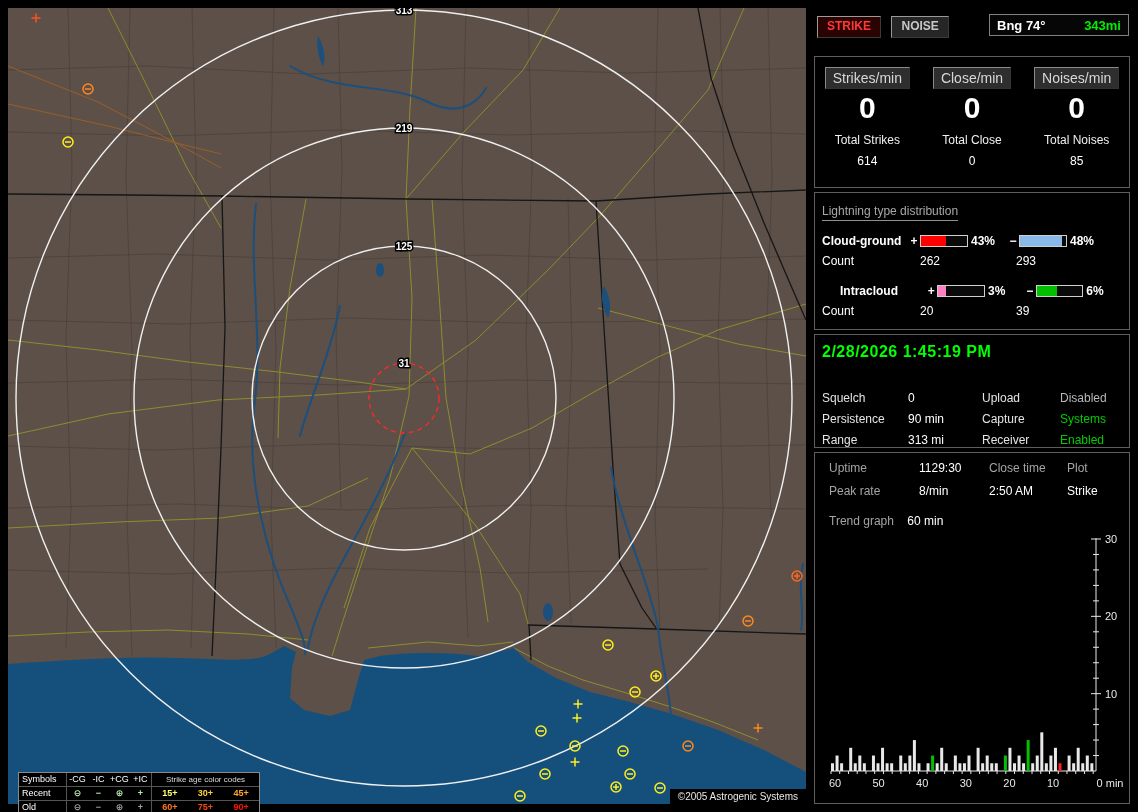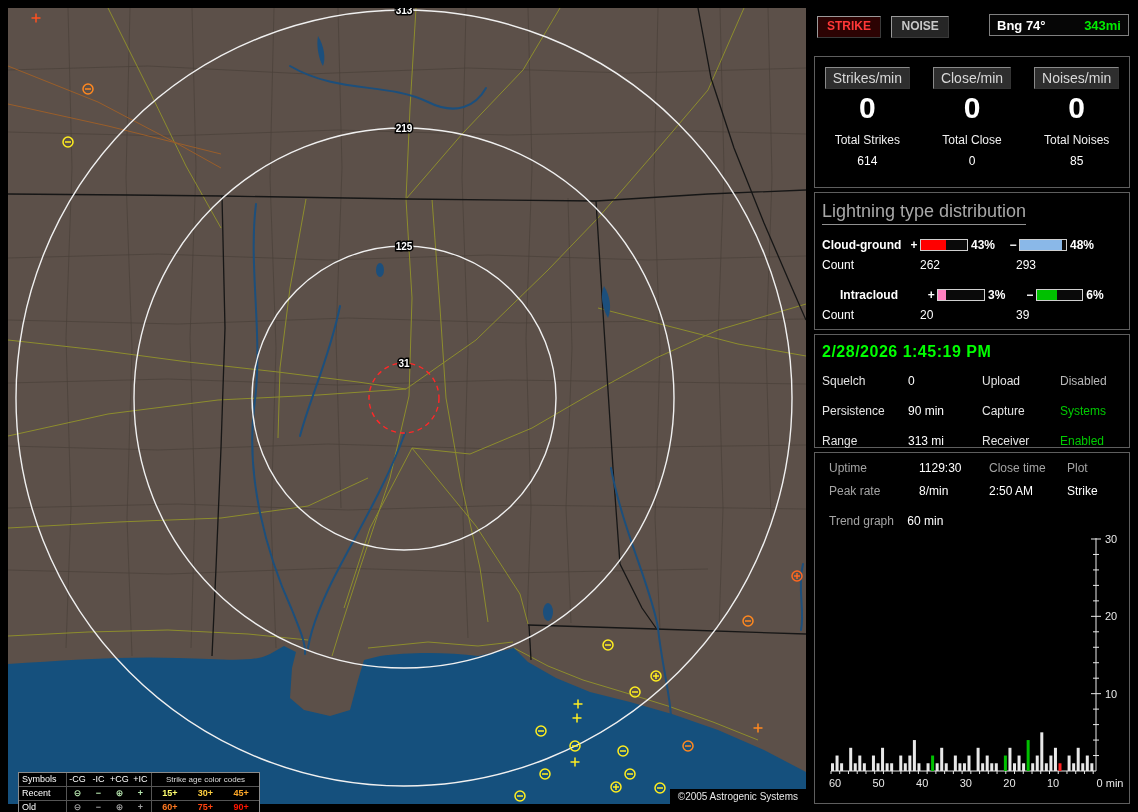--- a/index.html
+++ b/index.html
@@ -41,37 +41,37 @@
   
   .stats-cols{display:flex;padding-top:10px;}
   .stat-col{flex:1;text-align:center;}
   .badge{display:inline-block;background:#2e2e2e;color:#d8d8d8;font-size:14px;padding:2px 7px;
          border:1px solid;border-color:#8a8a8a #333 #333 #8a8a8a;}
   .rate{font-size:30px;font-weight:bold;color:#fff;margin-top:2px;}
   .total-label{font-size:12px;color:#f0f0f0;margin-top:8px;}
   .total-value{font-size:12px;color:#fff;margin-top:7px;}
   
   #panel-dist{padding:8px 7px;}
-  .dist-title{display:inline-block;color:#a8a8a8;font-size:18px;border-bottom:1px solid #909090;
+  .dist-title{display:inline-block;color:#a8a8a8;font-size:12px;border-bottom:1px solid #909090;
               padding-bottom:2px;margin-bottom:9px;}
   .dist-row{display:flex;align-items:center;font-size:12px;height:21px;}
   .dist-label{width:86px;font-weight:bold;}
   .sign{width:12px;text-align:center;font-weight:bold;}
   .bar{width:46px;height:10px;border:1px solid #cfcfcf;background:#0a0a0a;position:relative;overflow:hidden;}
   .bar-fill{position:absolute;left:0;top:0;bottom:0;}
   .pct{width:36px;font-weight:bold;padding-left:3px;}
   .count-row{display:flex;align-items:center;font-size:12px;height:20px;}
   .count-row .c-label{width:98px;}
   .count-row .cv1{width:96px;}
   .ic-block{margin-top:9px;margin-left:18px;}
   
   #panel-clock{padding:8px 7px;}
   .clock{color:#00ff00;font-size:16px;font-weight:bold;letter-spacing:0.5px;}
-  .status-grid{display:grid;grid-template-columns:86px 74px 78px auto;row-gap:16px;font-size:12px;
-               color:#e4e4e4;margin-top:13px;}
+  .status-grid{display:grid;grid-template-columns:86px 74px 78px auto;row-gap:7px;font-size:12px;
+               color:#e4e4e4;margin-top:30px;}
   
   #panel-session{padding:8px 5px 0 14px;}
   .session-grid{display:grid;grid-template-columns:90px 70px 78px auto;row-gap:9px;font-size:12px;}
   .lbl{color:#a4a4a4;}
   .val{color:#fff;}
   .trend-row{margin-top:16px;font-size:12px;}
   .trend-row .lbl{margin-right:10px;}
   #trend-svg{display:block;margin-top:6px;}
   .tick-label{fill:#e8e8e8;font-size:11px;font-family:"Liberation Sans","DejaVu Sans",sans-serif;}
 </style>

